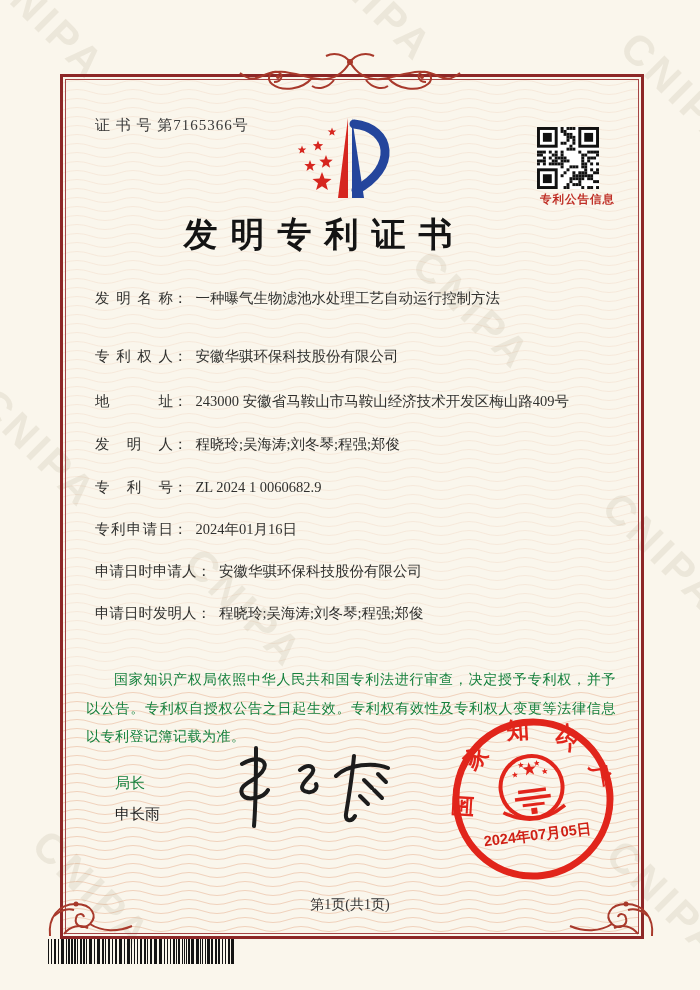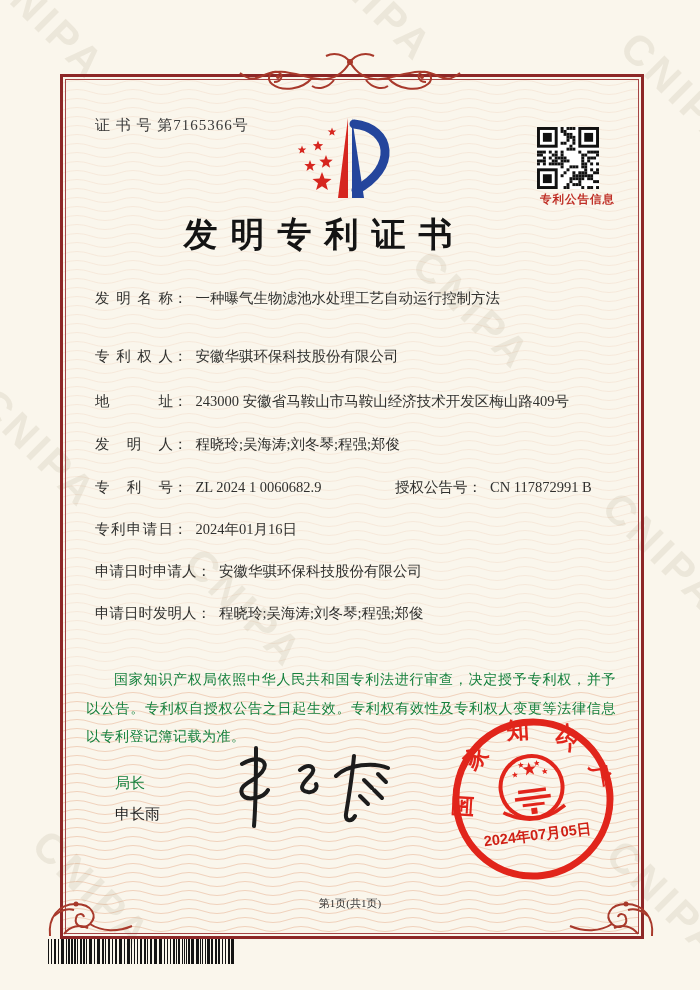--- a/index.html
+++ b/index.html
@@ -35,21 +35,21 @@
   
   .statement{position:absolute;left:86px;top:666px;width:530px;font-size:14px;
              line-height:2.05;color:#15803d;text-align:justify;text-indent:2em;
              letter-spacing:0.5px;}
   
   .sig-title{position:absolute;left:115px;top:774px;font-family:"Liberation Sans",sans-serif;
              font-size:15px;color:#15803d;}
   .sig-name{position:absolute;left:115px;top:805px;font-family:"Liberation Sans",sans-serif;
             font-size:15px;color:#222;}
   .footer-page{position:absolute;left:0;top:896px;width:700px;text-align:center;
-               font-size:11px;color:#333;}
+               font-size:14px;color:#333;}
   .seal{position:absolute;left:447px;top:713px;width:172px;height:172px;
         transform:rotate(-7deg);}
   svg{display:block;}
 </style>
 </head>
 <body>
 
 <svg id="waves" class="abs" style="left:63px;top:77px;pointer-events:none;" width="575" height="856" viewBox="0 0 575 856">
     <path d="M0 6 q14 -5 28 0 t28 0 t28 0 t28 0 t28 0 t28 0 t28 0 t28 0 t28 0 t28 0 t28 0 t28 0 t28 0 t28 0 t28 0 t28 0 t28 0 t28 0 t28 0 t28 0 t28 0" fill="none" stroke="#e7b394" stroke-width="1" opacity="0.20"></path>
     <path d="M0 15 q14 -5 28 0 t28 0 t28 0 t28 0 t28 0 t28 0 t28 0 t28 0 t28 0 t28 0 t28 0 t28 0 t28 0 t28 0 t28 0 t28 0 t28 0 t28 0 t28 0 t28 0 t28 0" fill="none" stroke="#e7b394" stroke-width="1" opacity="0.20"></path>
@@ -364,23 +364,20 @@
   <div class="frow" style="top:392px;">
     <span class="flabel">地址</span><span class="fcolon">：</span><span class="fvalue">243000 安徽省马鞍山市马鞍山经济技术开发区梅山路409号</span>
   </div>
 
   <div class="frow" style="top:435px;">
     <span class="flabel">发明人</span><span class="fcolon">：</span><span class="fvalue">程晓玲;吴海涛;刘冬琴;程强;郑俊</span>
   </div>
 
   <div class="frow" style="top:478px;width:520px;">
     <span class="flabel">专利号</span><span class="fcolon">：</span><span class="fvalue">ZL 2024 1 0060682.9</span>
-    <span class="rgroup">
-      <span class="flabel-long">授权公告号</span><span class="fcolon">：</span><span class="fvalue">CN 117872991 B</span>
-    </span>
   </div>
 
   <div class="frow" style="top:520px;width:520px;">
     <span class="flabel">专利申请日</span><span class="fcolon">：</span><span class="fvalue">2024年01月16日</span>
   </div>
 
   <div class="frow" style="top:562px;">
     <span class="flabel-long">申请日时申请人</span><span class="fcolon">：</span><span class="fvalue">安徽华骐环保科技股份有限公司</span>
   </div>
 

